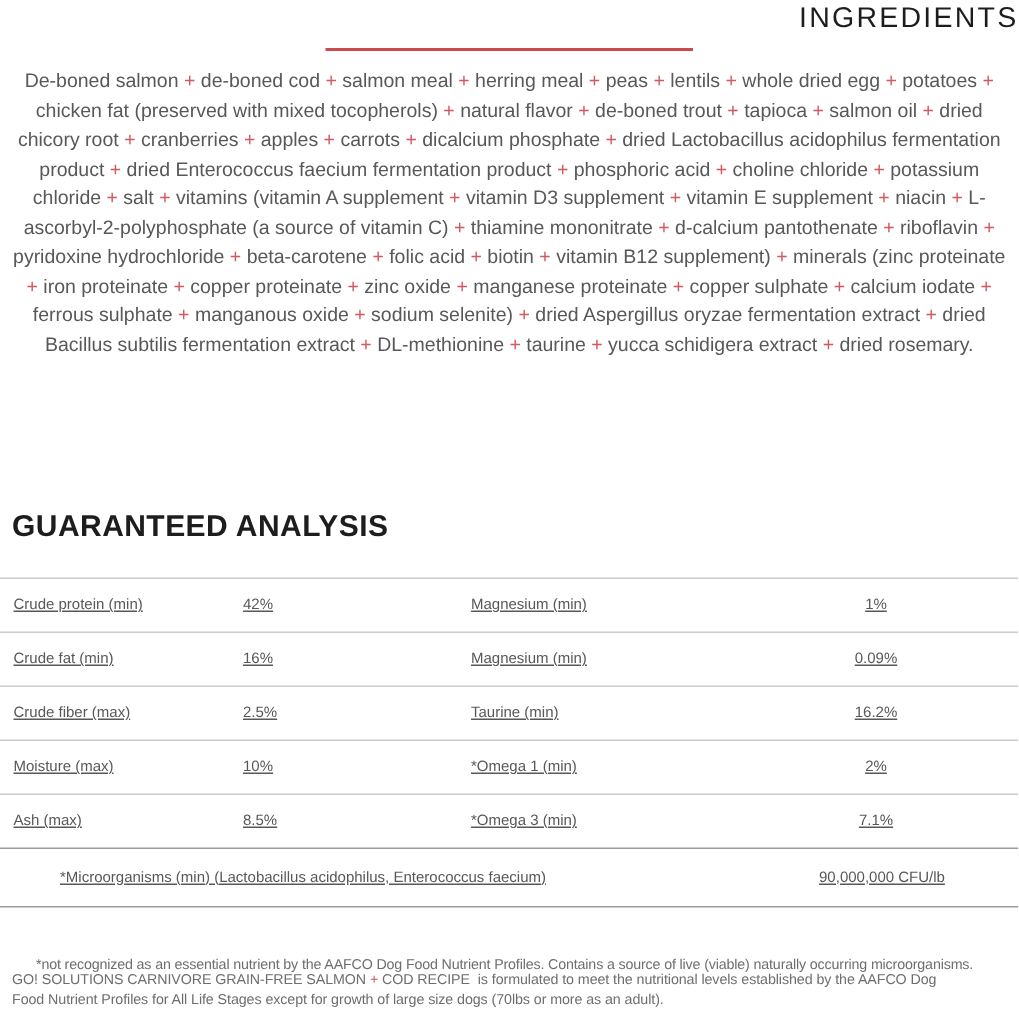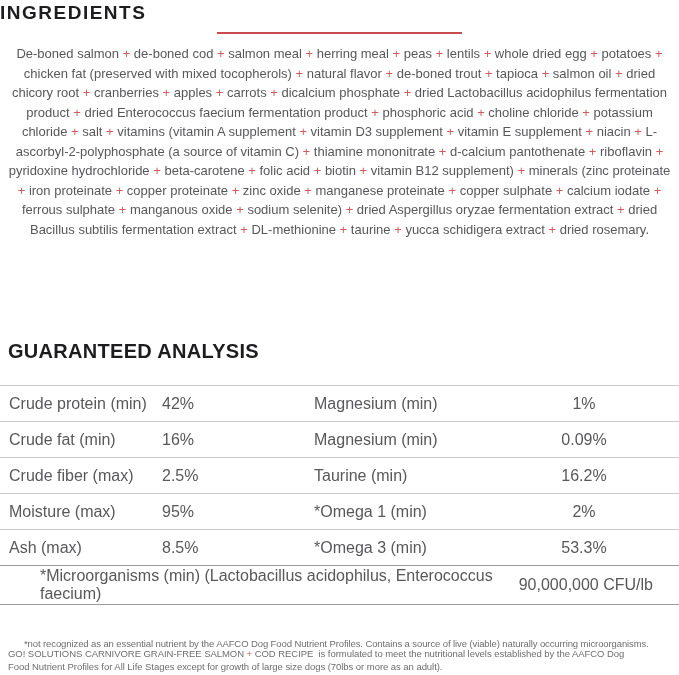--- a/index.html
+++ b/index.html
@@ -16,22 +16,22 @@
   .page {
     position: relative;
     width: 679px;
     height: 675px;
     background: #ffffff;
     font-family: "Liberation Sans", sans-serif;
     overflow: hidden;
   }
   .ing-title {
     position: absolute; top: 2px; left: 0; right: 0;
-    text-align: left;
-    font-size: 19px; font-weight: bold; letter-spacing: 1.5px;
+    text-align: right;
+    font-size: 19px; font-weight: normal; letter-spacing: 1.5px;
     color: var(--heading);
   }
   .red-rule {
     position: absolute; top: 32px; left: 217px;
     width: 245px; height: 2px;
     background: var(--accent);
   }
   .ing-text {
     position: absolute; top: 44px; left: 7px; width: 665px; margin: 0;
     text-align: center;
@@ -40,21 +40,21 @@
   }
   .plus { color: var(--plus); }
   .ga-title {
     position: absolute; top: 340px; left: 8px; margin: 0;
     font-size: 20px; font-weight: bold; letter-spacing: 0.3px;
     color: var(--heading);
   }
   .ga-table {
     position: absolute; top: 385px; left: 0; width: 679px;
     border-top: 1px solid var(--div);
-    font-size: 16px; color: var(--body);
+    font-size: 10px; color: var(--body); text-decoration: underline;
   }
   .ga-row {
     display: flex; align-items: center;
     height: 36px;
     border-bottom: 1px solid var(--div);
   }
   .ga-row.dark-border { border-bottom-color: var(--divdark); }
   .ga-row-full {
     display: flex; align-items: center;
     height: 39px;
@@ -106,29 +106,29 @@
           <div class="c-val2">0.09%</div>
         </div>
         <div class="ga-row">
           <div class="c-label1">Crude fiber (max)</div>
           <div class="c-val1">2.5%</div>
           <div class="c-label2">Taurine (min)</div>
           <div class="c-val2">16.2%</div>
         </div>
         <div class="ga-row">
           <div class="c-label1">Moisture (max)</div>
-          <div class="c-val1">95%</div>
+          <div class="c-val1">10%</div>
           <div class="c-label2">*Omega 1 (min)</div>
           <div class="c-val2">2%</div>
         </div>
         <div class="ga-row dark-border">
           <div class="c-label1">Ash (max)</div>
           <div class="c-val1">8.5%</div>
           <div class="c-label2">*Omega 3 (min)</div>
-          <div class="c-val2">53.3%</div>
+          <div class="c-val2">7.1%</div>
         </div>
       </div>
     <div class="ga-row-full">
       <div class="full-label">*Microorganisms (min) (Lactobacillus acidophilus, Enterococcus faecium)</div>
       <div class="full-value">90,000,000 CFU/lb</div>
     </div>
   </div>
 
   <p class="footnote">*not recognized as an essential nutrient by the AAFCO Dog Food Nutrient Profiles. Contains a source of live (viable) naturally occurring microorganisms.</p>
 

